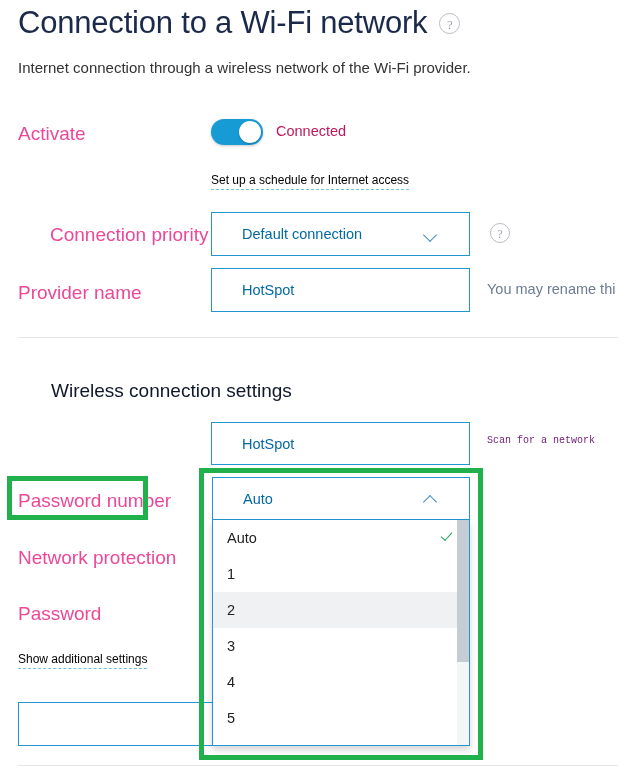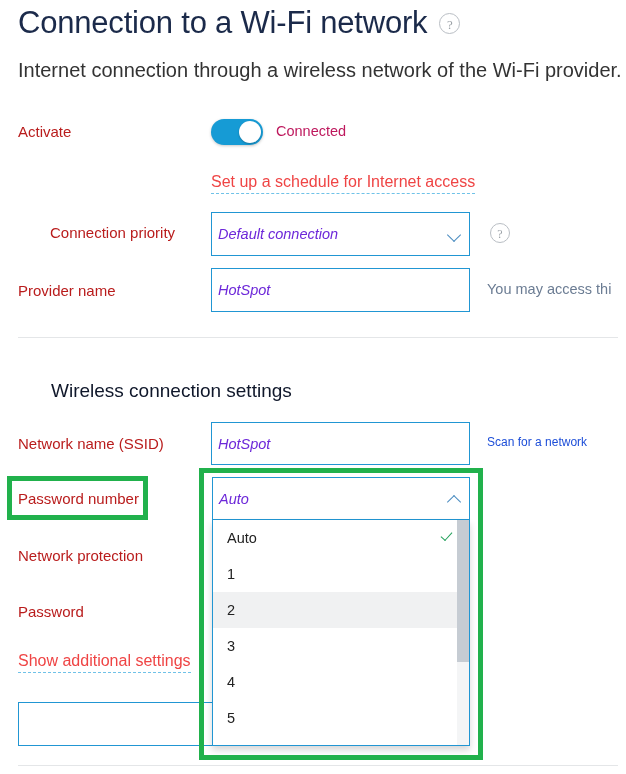--- a/index.html
+++ b/index.html
@@ -57,31 +57,31 @@
     width: 20px;
     height: 20px;
     line-height: 20px;
     font-size: 12px;
     margin-left: 0;
   }
   .page-subtitle {
     position: absolute;
     left: 18px;
     top: 59px;
-    font-size: 20px;
+    font-size: 15px;
     color: #333333;
     white-space: nowrap;
   }
 
   
   .row-label {
     position: absolute;
     left: 18px;
-    font-size: 15px;
-    color: #b91c1c;
+    font-size: 19px;
+    color: #ec4899;
     white-space: nowrap;
   }
 
   
   .toggle {
     position: absolute;
     left: 211px;
     top: 119px;
     width: 52px;
     height: 26px;
@@ -104,47 +104,47 @@
     left: 276px;
     top: 123px;
     font-size: 14.5px;
     color: #be185d;
     white-space: nowrap;
   }
 
   
   .link-dashed {
     position: absolute;
-    font-size: 16px;
-    color: #ef4444;
+    font-size: 12px;
+    color: #000000;
     white-space: nowrap;
     border-bottom: 1.5px dashed #6fc2e8;
     padding-bottom: 2px;
     cursor: pointer;
   }
   .link-plain {
     position: absolute;
-    font-size: 12px;
-    color: #1d4ed8;
+    font-size: 10px;
+    color: #701a75;
     white-space: nowrap;
     cursor: pointer;
+    font-family: Liberation Mono, monospace;
   }
 
   
   .field {
     position: absolute;
     box-sizing: border-box;
     border: 1.3px solid #2196d3;
     background: #ffffff;
     display: flex;
     align-items: center;
-    padding: 0 6px;
+    padding: 0 30px;
     font-size: 14.5px;
-    color: #6d28d9;
-    font-style: italic;
+    color: #0369a1;
   }
   .field .val { flex: 1 1 auto; white-space: nowrap; }
   .chev {
     width: 16px;
     height: 16px;
     flex: none;
     position: relative;
   }
   .chev::before {
     content: "";
@@ -282,27 +282,26 @@
   <div class="field" style="left:211px; top:212px; width:259px; height:44px;">
     <span class="val">Default connection</span>
     <span class="chev"></span>
   </div>
   <div class="help-circle sm" style="position:absolute; left:490px; top:223px;">?</div>
 
   <div class="row-label" style="top:282px;">Provider name</div>
   <div class="field" style="left:211px; top:268px; width:259px; height:44px;">
     <span class="val">HotSpot</span>
   </div>
-  <div class="hint-text" style="left:487px; top:281px;">You may access thi</div>
+  <div class="hint-text" style="left:487px; top:281px;">You may rename thi</div>
 
   <div class="divider" style="top:337px; width:600px;"></div>
 
   <div class="section-title" style="top:380px;">Wireless connection settings</div>
 
-  <div class="row-label" style="top:435px;">Network name (SSID)</div>
   <div class="field" style="left:211px; top:422px; width:259px; height:43px;">
     <span class="val">HotSpot</span>
   </div>
   <div class="link-plain" style="left:487px; top:435px;">Scan for a network</div>
 
   <div class="row-label" style="top:490px;">Password number</div>
 
   <div class="row-label" style="top:547px;">Network protection</div>
   <div class="row-label" style="top:603px;">Password</div>
 

